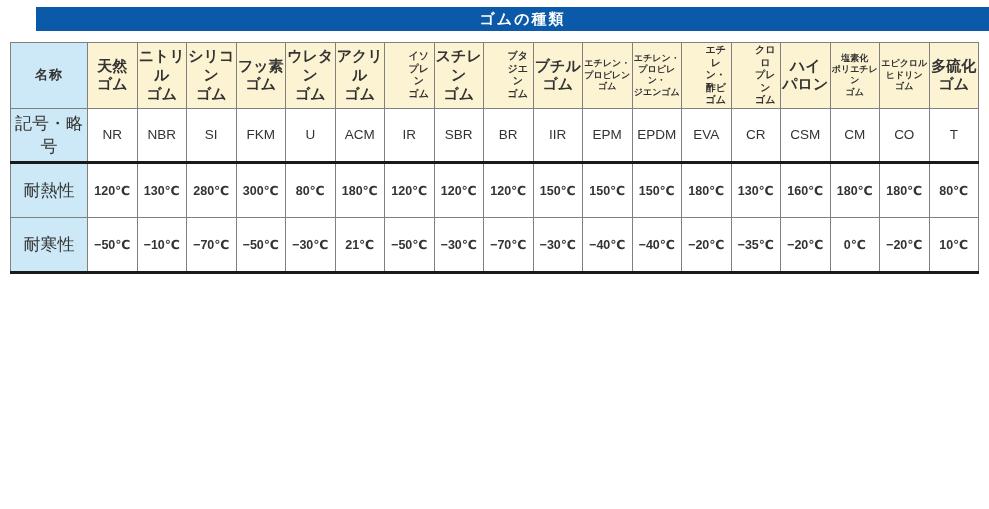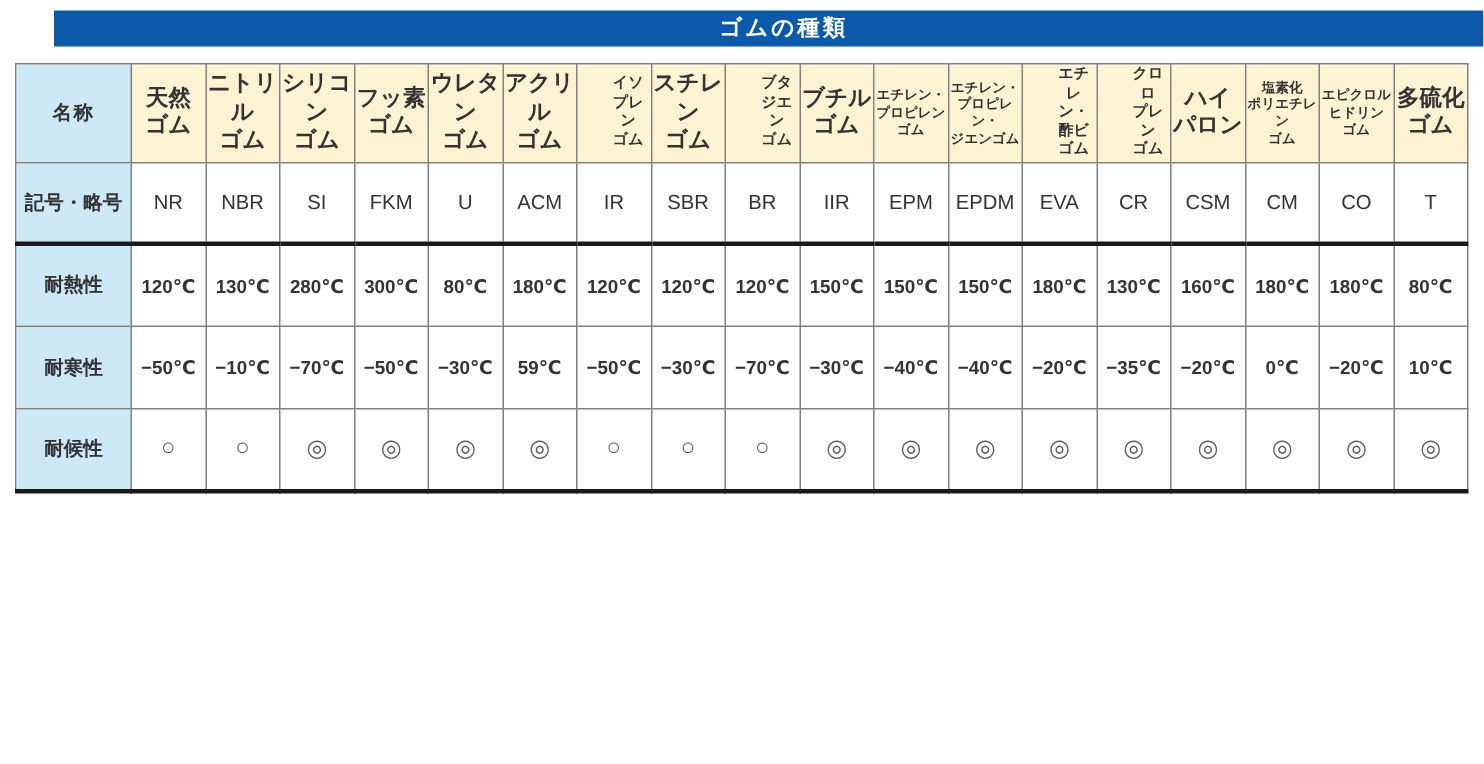--- a/index.html
+++ b/index.html
@@ -40,21 +40,21 @@
     padding: 1px 0;
   }
   tr.names-row th.corner {
     background: var(--row-header-bg, #cde9f7);
     font-size: 13px; letter-spacing: 1px;
   }
   th.colhead.sm { font-size: 10px; padding-left: 19px; }
   th.colhead.xs { font-size: 9px; }
   th.rowhead {
     background: var(--row-header-bg, #cde9f7);
-    font-size: 13px; font-weight: bold;
+    font-size: 17px; font-weight: normal;
   }
   tr.kind-symbol td { font-size: 13.5px; height: 54px; }
   tr.kind-temp   td { font-size: 12.5px; height: 55px; font-weight: bold; }
   tr.kind-mark   td { font-size: 16px;   height: 55px; color: #5f5f5f; }
   tr.thick-below th, tr.thick-below td { border-bottom: 3px solid var(--thick-border, #1a1a1a); }
 </style>
 </head>
 <body>
 
 <div class="page">
@@ -151,50 +151,29 @@
           <td class="val">180℃</td>
           <td class="val">80℃</td>
         </tr>
         <tr class="kind-temp">
           <th class="rowhead">耐寒性</th>
           <td class="val">−50℃</td>
           <td class="val">−10℃</td>
           <td class="val">−70℃</td>
           <td class="val">−50℃</td>
           <td class="val">−30℃</td>
-          <td class="val">59℃</td>
+          <td class="val">21℃</td>
           <td class="val">−50℃</td>
           <td class="val">−30℃</td>
           <td class="val">−70℃</td>
           <td class="val">−30℃</td>
           <td class="val">−40℃</td>
           <td class="val">−40℃</td>
           <td class="val">−20℃</td>
           <td class="val">−35℃</td>
           <td class="val">−20℃</td>
           <td class="val">0℃</td>
           <td class="val">−20℃</td>
           <td class="val">10℃</td>
         </tr>
-        <tr class="kind-mark">
-          <th class="rowhead">耐候性</th>
-          <td class="val">○</td>
-          <td class="val">○</td>
-          <td class="val">◎</td>
-          <td class="val">◎</td>
-          <td class="val">◎</td>
-          <td class="val">◎</td>
-          <td class="val">○</td>
-          <td class="val">○</td>
-          <td class="val">○</td>
-          <td class="val">◎</td>
-          <td class="val">◎</td>
-          <td class="val">◎</td>
-          <td class="val">◎</td>
-          <td class="val">◎</td>
-          <td class="val">◎</td>
-          <td class="val">◎</td>
-          <td class="val">◎</td>
-          <td class="val">◎</td>
-        </tr>
       </tbody>
   </table>
 </div>
 
 </body></html>

